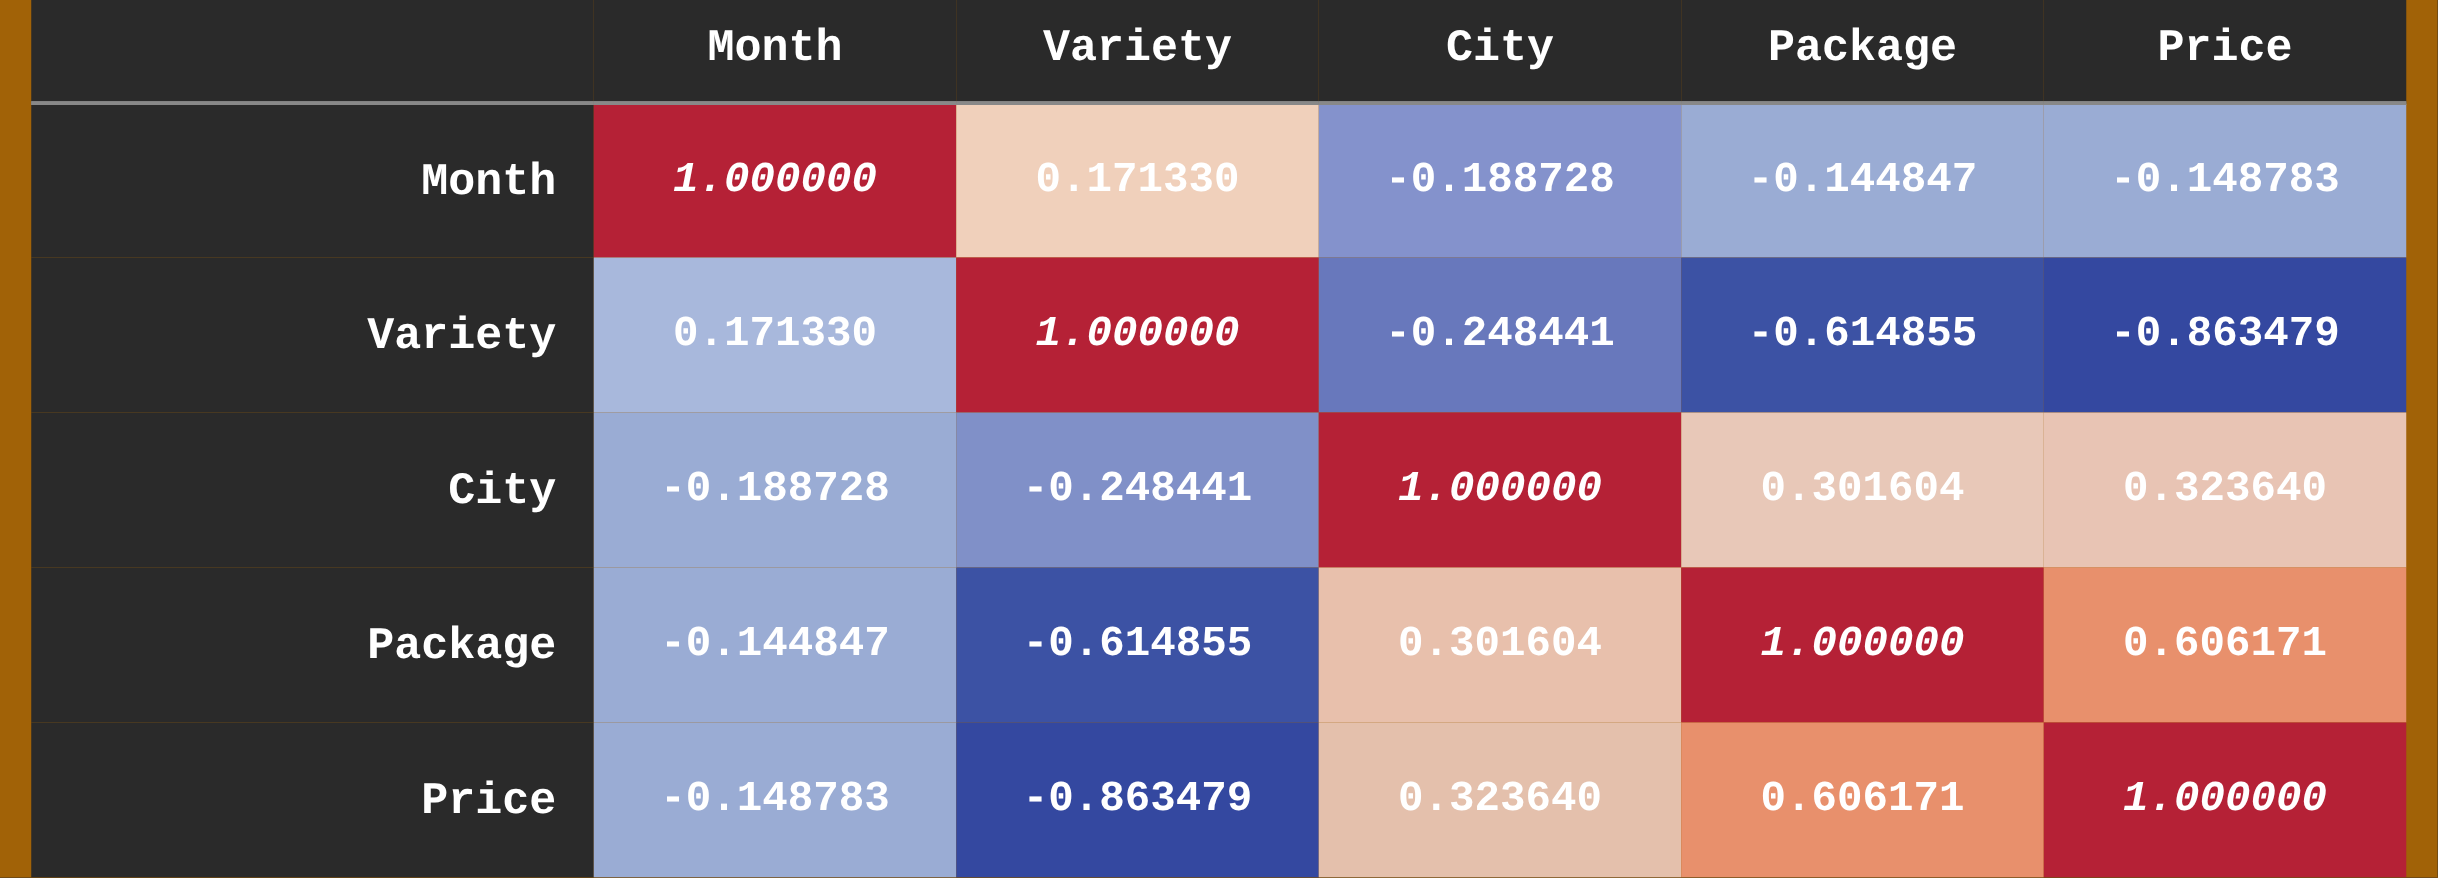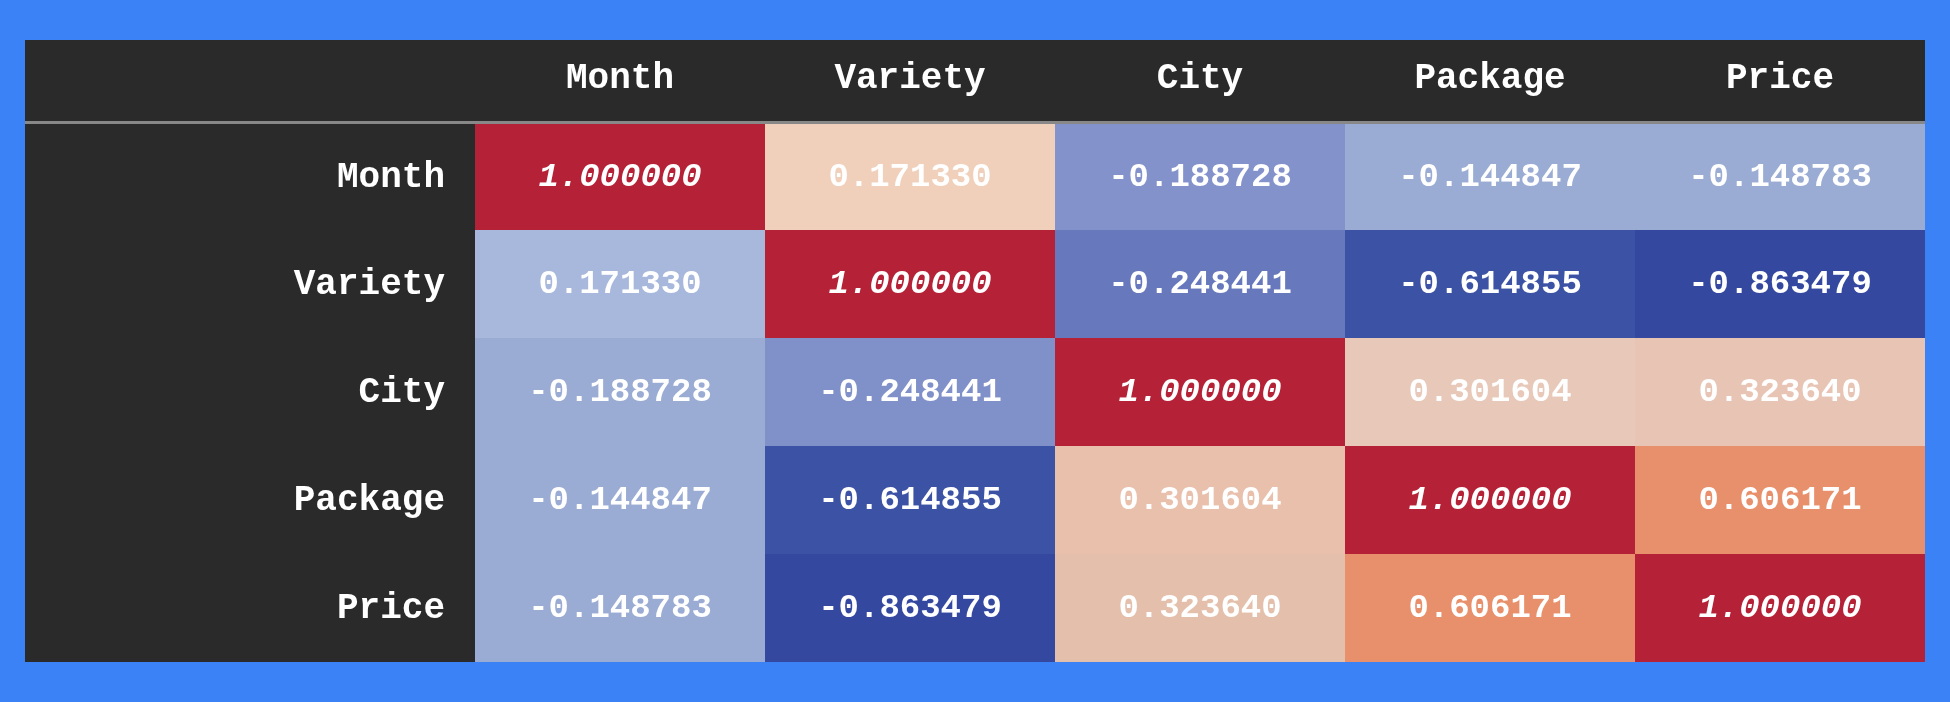--- a/index.html
+++ b/index.html
@@ -14,24 +14,23 @@
       justify-content: center;
       align-items: center;
       width: 1950px;
       height: 702px;
       font-family: 'Courier New', Courier, monospace;
     }
 
     .heatmap-container {
       width: 1950px;
       height: 702px;
-      background-color: #3b82f6;
+      background-color: #a16207;
       display: flex;
       justify-content: center;
-      align-items: center;
     }
 
     table {
       border-collapse: collapse;
       width: 1900px;
     }
 
     thead th {
       color: white;
       font-weight: bold;

